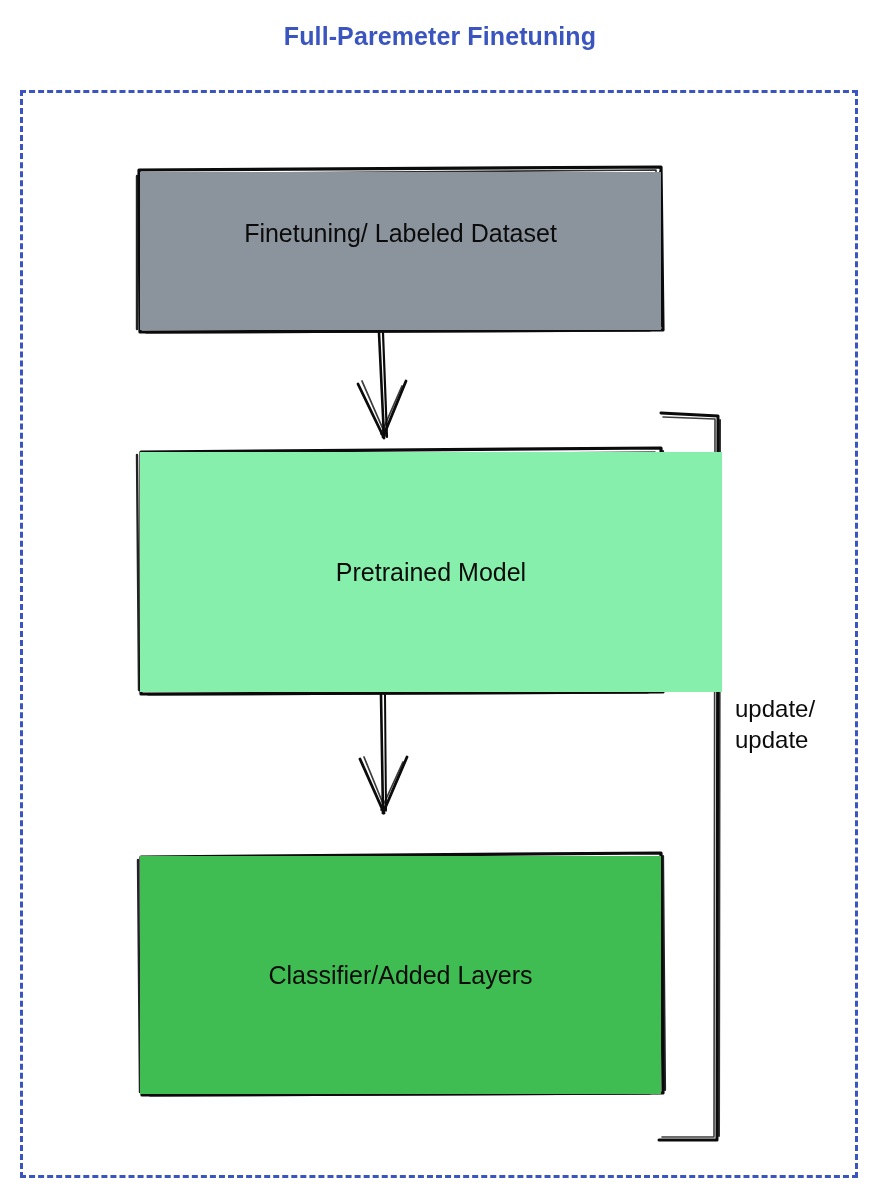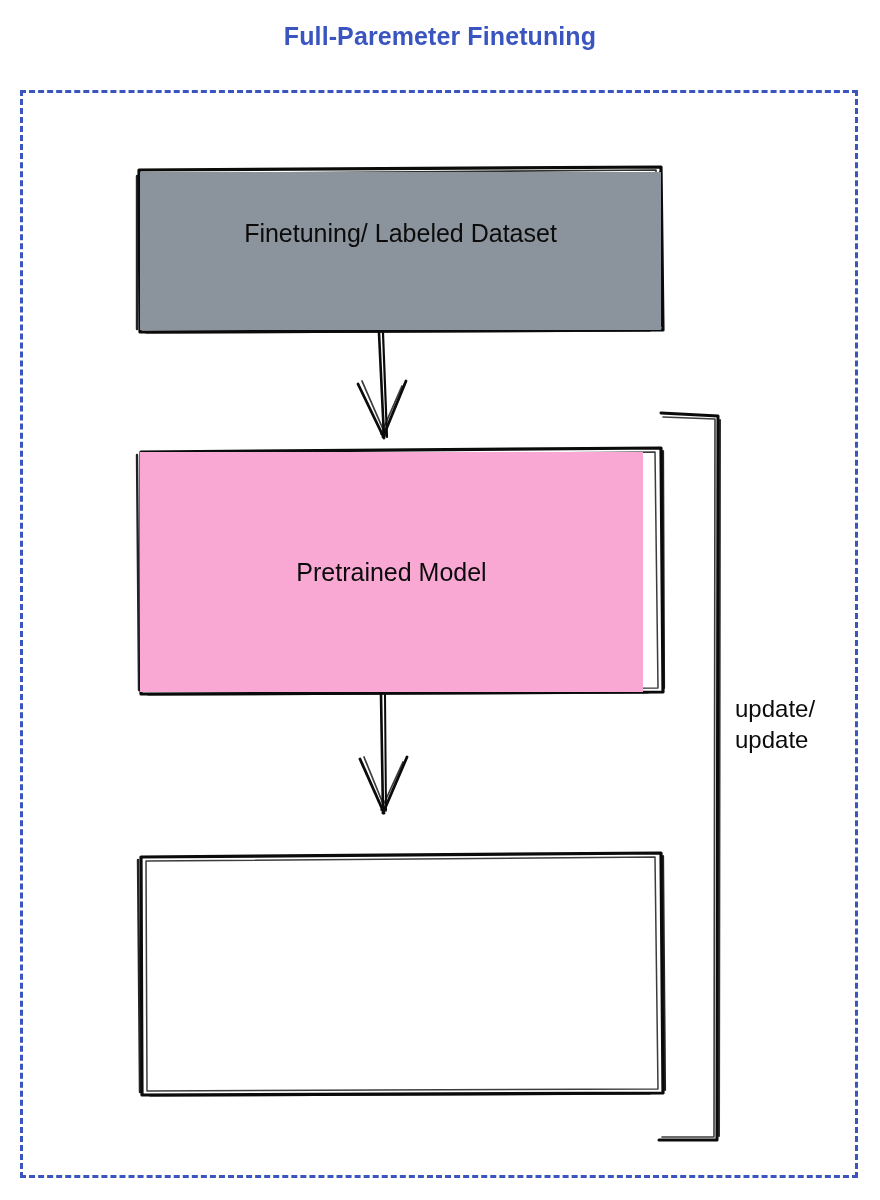--- a/index.html
+++ b/index.html
@@ -81,23 +81,23 @@
     height: 158px;
     background: #8b939c;
   }
   .node-dataset .node-label {
     position: relative;
     top: -18px;
   }
   .node-pretrained {
     left: 140px;
     top: 452px;
-    width: 503px;
+    width: 582px;
     height: 240px;
-    background: #f9a8d4;
+    background: #86efac;
   }
   .node-classifier {
     left: 140px;
     top: 856px;
     width: 521px;
     height: 238px;
     background: #3fbd53;
   }
 
   
@@ -177,17 +177,20 @@
   </svg>
 
   <div class="node node-dataset">
     <span class="node-label">Finetuning/ Labeled Dataset</span>
   </div>
 
   <div class="node node-pretrained">
     <span class="node-label">Pretrained Model</span>
   </div>
 
+  <div class="node node-classifier">
+    <span class="node-label">Classifier/Added Layers</span>
+  </div>
 
   <div class="edge-label">update/
 update</div>
 
 </div>
 
 </body></html>

